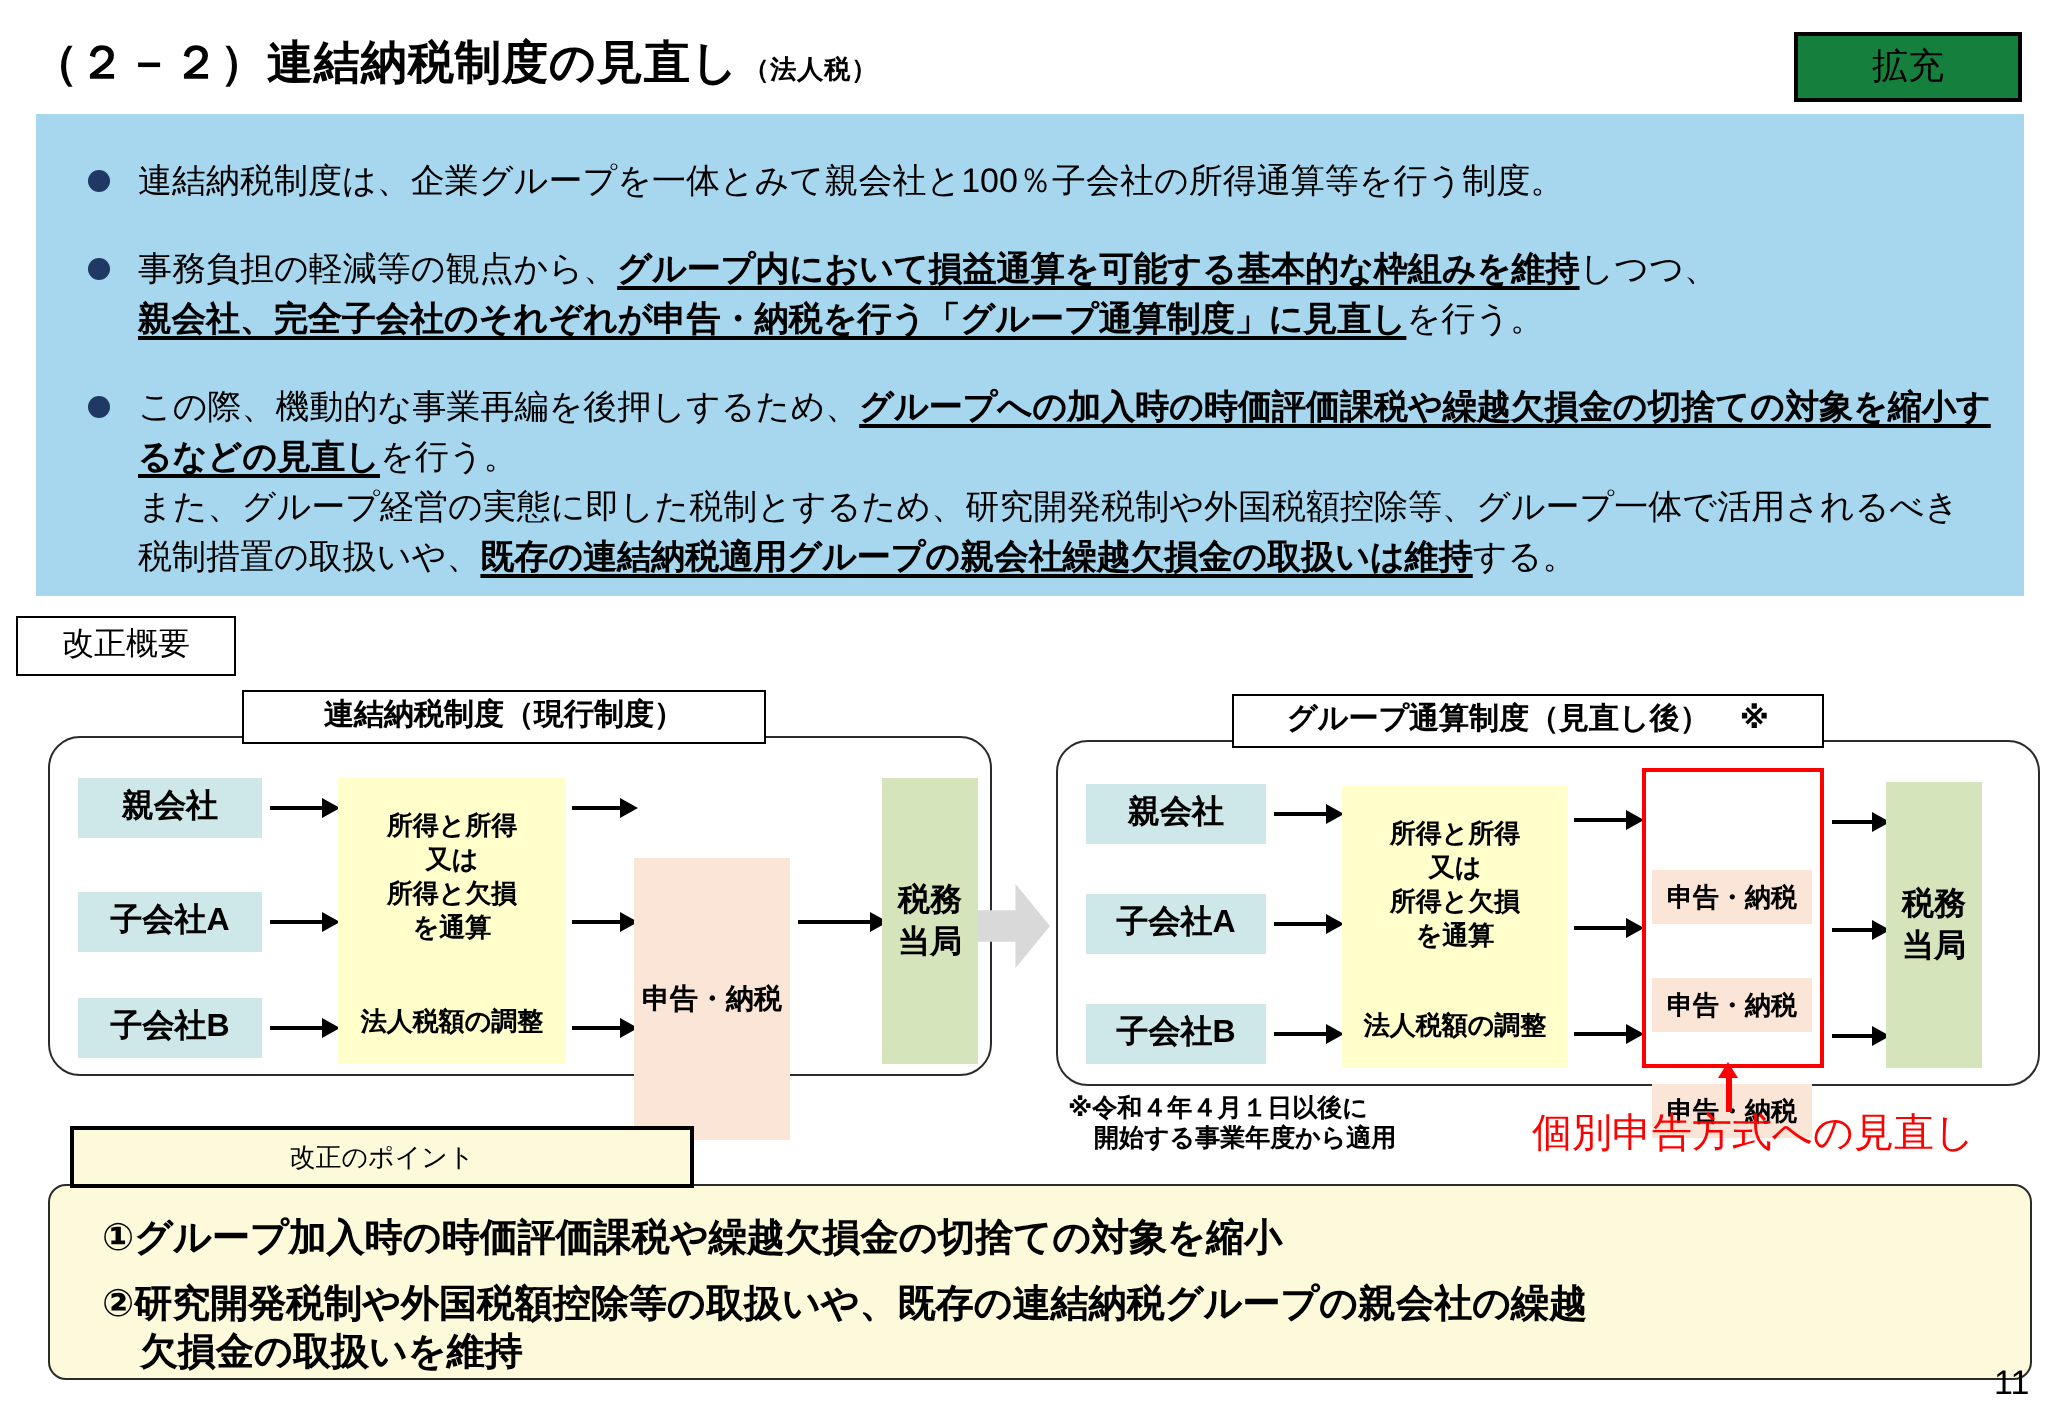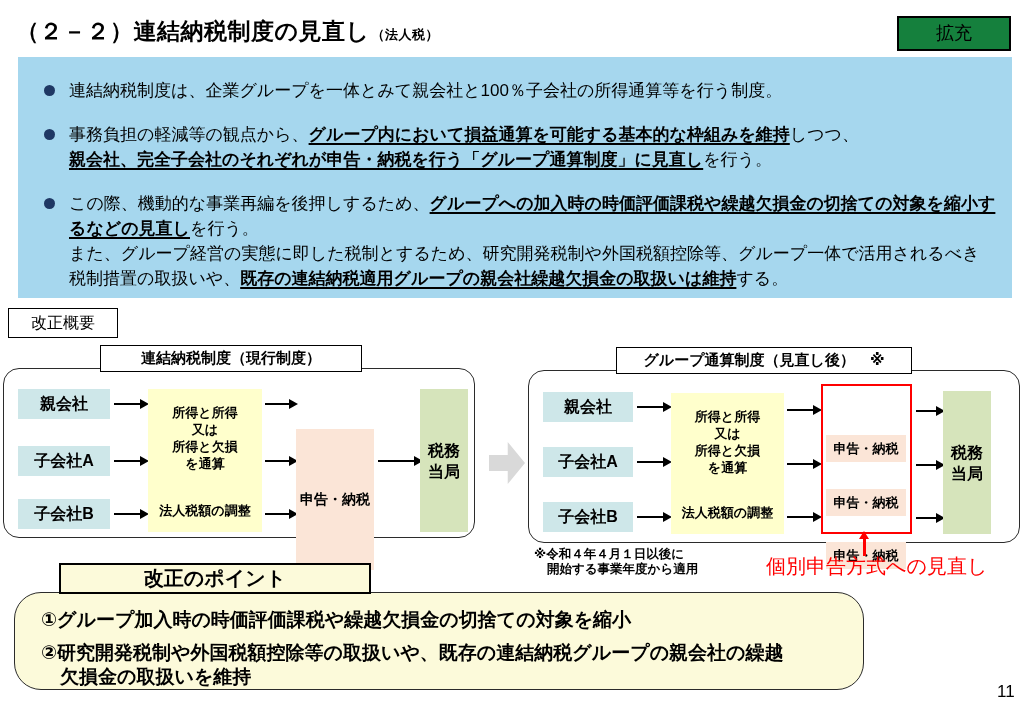--- a/index.html
+++ b/index.html
@@ -23,21 +23,21 @@
   .brow{display:flex;gap:14px;margin-bottom:19px;font-size:17px;line-height:25px;}
   .dot{flex:none;width:11px;height:11px;border-radius:50%;background:var(--c-bullet_navy);margin-top:7px;}
   .em{font-weight:700;text-decoration:underline;text-decoration-thickness:1.5px;text-underline-offset:3px;}
 
   
   .outline{position:absolute;left:8px;top:308px;width:110px;height:30px;border:1.5px solid #000;
            background:#fff;text-align:center;line-height:27px;font-size:16px;z-index:2;}
 
   
   .dgm{position:absolute;border:1.6px solid #2b2b2b;border-radius:16px;background:#fff;}
-  #dgmL{left:3px;top:368px;width:472px;height:170px;}
+  #dgmL{left:24px;top:368px;width:472px;height:170px;}
   #dgmR{left:528px;top:370px;width:492px;height:173px;}
   .dgm-title{position:absolute;background:#fff;border:1.6px solid #000;font-weight:700;font-size:15px;
              text-align:center;line-height:24px;height:27px;z-index:2;}
   #dgmL .dgm-title{left:96px;top:-24px;width:262px;}
   #dgmR .dgm-title{left:87px;top:-24px;width:296px;}
 
   .cbox{position:absolute;width:92px;height:30px;background:var(--c-company_teal);
         font-weight:700;font-size:16px;text-align:center;line-height:29px;}
   .ybox{position:absolute;background:var(--c-process_yellow);display:flex;flex-direction:column;
         justify-content:space-between;padding:15px 2px 13px;text-align:center;font-weight:700;
@@ -59,23 +59,23 @@
                   border-bottom:8px solid var(--c-highlight_red);
                   border-left:5.5px solid transparent;border-right:5.5px solid transparent;}
 
   
   .apply-note{position:absolute;left:534px;top:547px;font-size:12.5px;font-weight:700;line-height:15px;}
   .apply-note .l2{padding-left:13px;}
   .red-label{position:absolute;left:766px;top:553px;color:var(--c-highlight_red);font-size:20px;font-weight:400;}
 
   
   .points-label{position:absolute;left:35px;top:563px;width:312px;height:31px;background:var(--c-points_yellow);
-                border:2px solid #000;text-align:center;line-height:27px;font-weight:700;font-size:20px;z-index:3;margin-left:24px;}
-  .points-box{position:absolute;left:14px;top:592px;width:850px;height:98px;background:var(--c-points_yellow);
-              border:1.6px solid #2b2b2b;border-radius:27px;padding:15px 20px 0 26px;}
+                border:2px solid #000;text-align:center;line-height:27px;font-weight:400;font-size:13px;z-index:3;}
+  .points-box{position:absolute;left:24px;top:592px;width:992px;height:98px;background:var(--c-points_yellow);
+              border:1.6px solid #2b2b2b;border-radius:9px;padding:15px 20px 0 26px;}
   .point{font-size:19px;font-weight:700;line-height:24px;margin-bottom:9px;padding-left:1em;text-indent:-1em;}
 
   .pagenum{position:absolute;left:997px;top:682px;font-size:17px;}
 </style>
 </head>
 <body>
 
 <div id="page">
 
   <div class="title">

